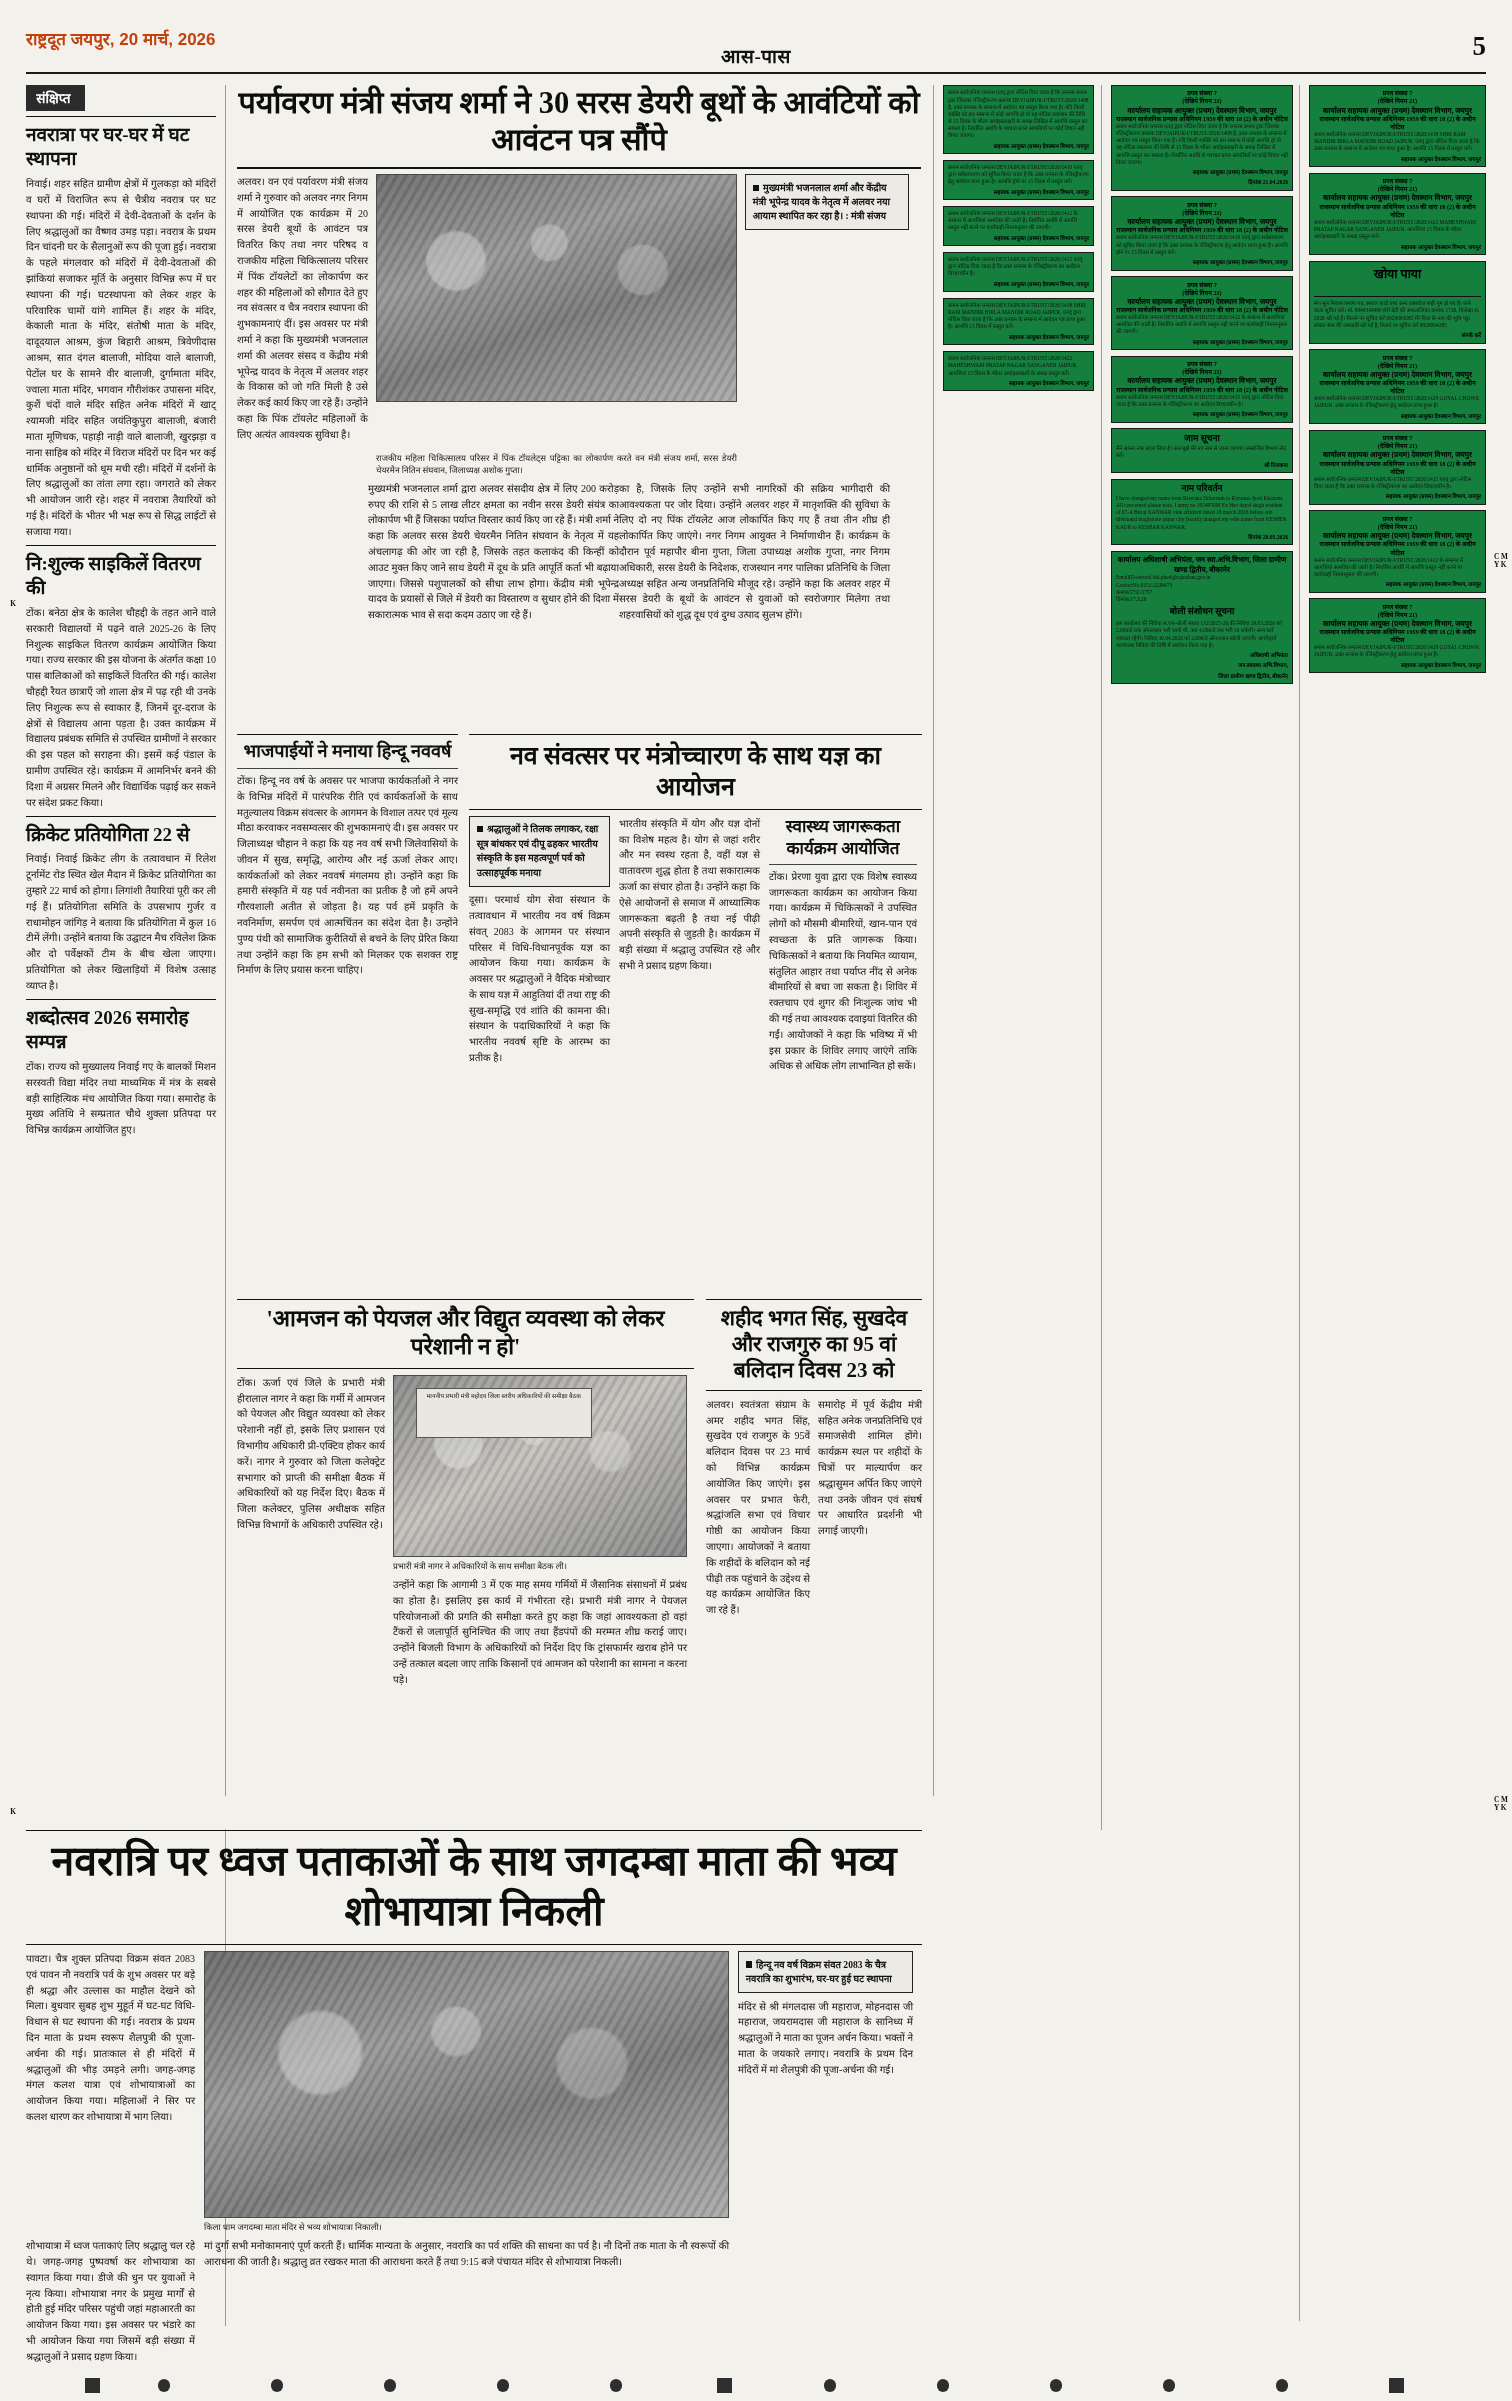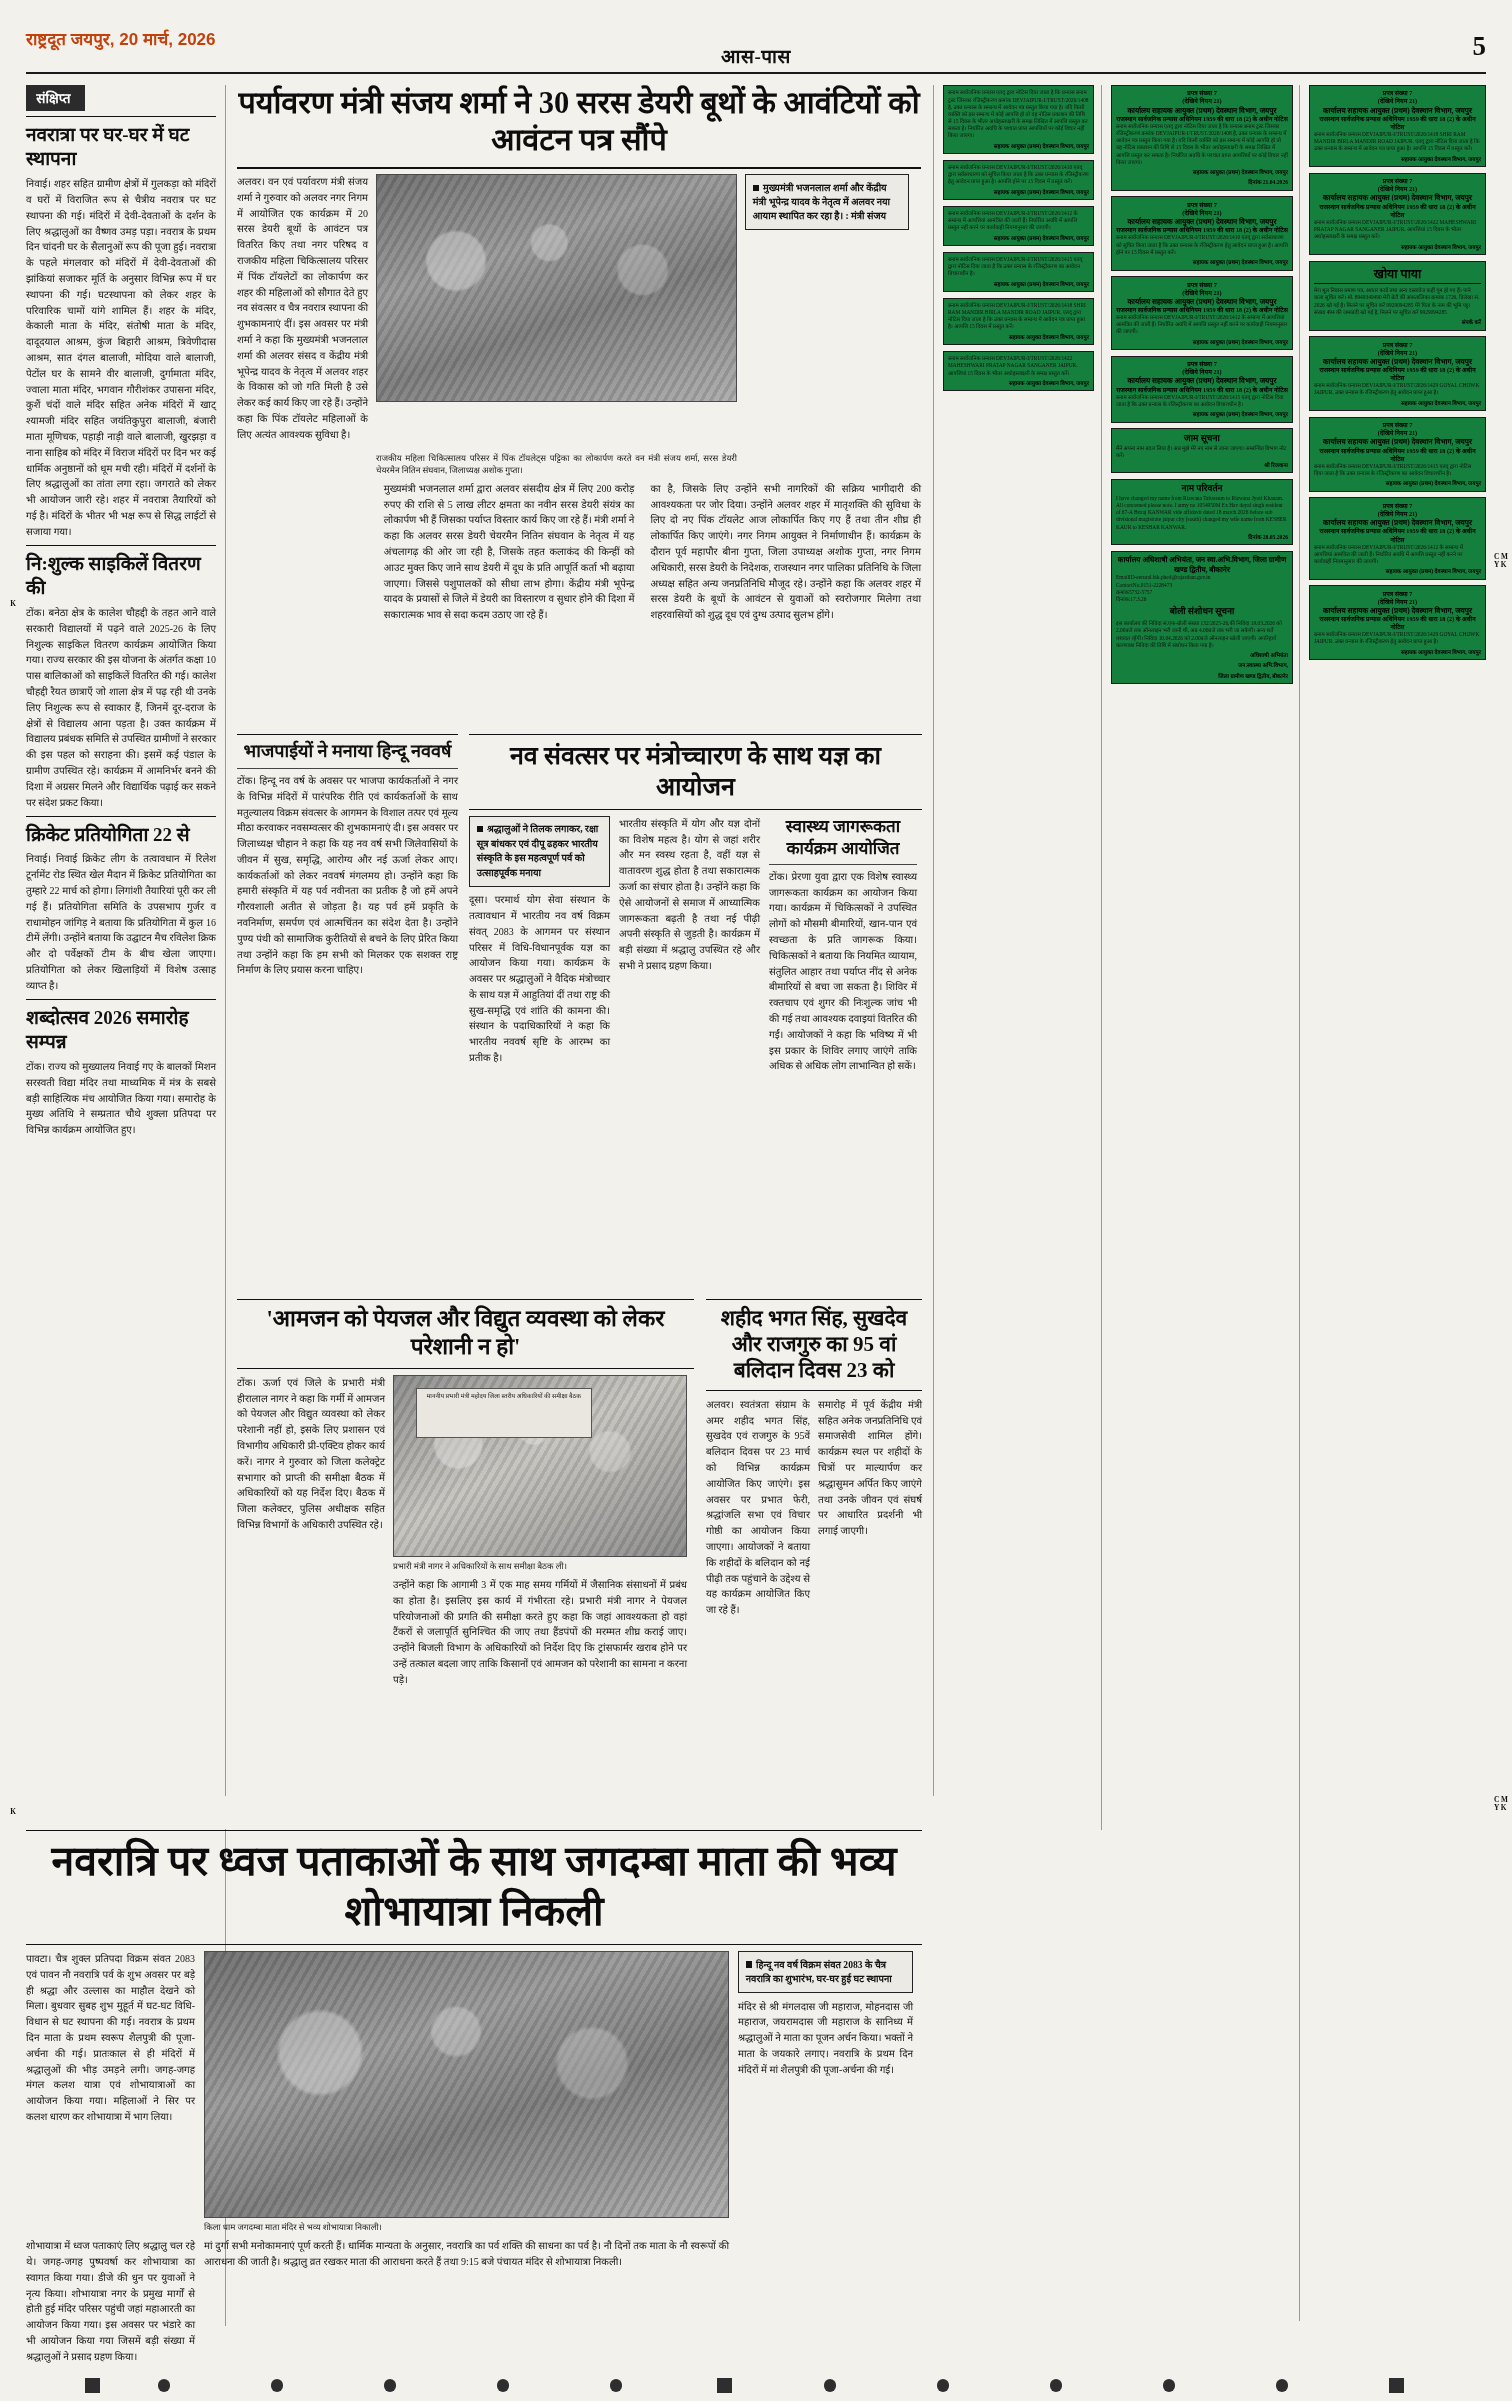--- a/index.html
+++ b/index.html
@@ -62,21 +62,21 @@
   }
   .pull .sq{display:inline-block;width:6.2px;height:6.2px;background:#111;margin-right:4px;}
   
   .ad{border:1.1px solid #1a1a1a;background:#15803d;box-sizing:border-box;padding:3.4px 4px;margin-bottom:5.6px;}
   .ad .tiny{font-size:5.4px;line-height:1.32;text-align:center;color:#111;}
   .ad .tiny.l{text-align:left;}
   .ad .t1{font-size:7.3px;font-weight:bold;text-align:center;line-height:1.3;}
   .ad .t2{font-size:9px;font-weight:bold;text-align:center;line-height:1.3;}
   .ad .t0{font-size:6.2px;font-weight:bold;text-align:center;line-height:1.3;}
   .ad .sig{font-size:5.6px;font-weight:bold;text-align:right;margin-top:2.3px;}
-  .adhdr{font-size:12.4px;font-weight:bold;text-align:center;border-bottom:1.1px solid #111;padding-bottom:1px;margin-bottom:3.4px;}
+  .adhdr{font-size:12.4px;font-weight:bold;text-align:center;border-bottom:1.1px solid #111;padding-bottom:14px;margin-bottom:3.4px;}
   
   .cmyk{position:absolute;font-size:7.3px;font-weight:bold;color:#111;line-height:1.1;}
   .kmark{position:absolute;font-size:7.3px;font-weight:bold;color:#111;}
   .dots{position:absolute;left:0;right:0;bottom:8px;height:14.7px;}
   .dot{position:absolute;width:12.4px;height:12.4px;border-radius:50%;background:#2e2e2e;}
   .sqmark{position:absolute;width:14.7px;height:14.7px;background:#2e2e2e;}
 </style>
 </head>
 <body>
 
@@ -132,21 +132,21 @@
         </div>
       </div>
     </div>
     <div style="display:flex;gap:8px;margin-top:5.6px;">
       <div style="width:131px;"></div>
       <div style="width:361px;">
         <div class="caption">राजकीय महिला चिकित्सालय परिसर में पिंक टॉयलेट्स पट्टिका का लोकार्पण करते वन मंत्री संजय शर्मा, सरस डेयरी चेयरमैन नितिन संघवान, जिलाध्यक्ष अशोक गुप्ता।</div>
       </div>
       <div style="width:164px;"></div>
     </div>
-    <div style="display:flex;gap:16px;margin-top:4.5px;">
+    <div style="display:flex;gap:0;margin-top:4.5px;">
       <div style="width:131px;"></div>
       <div style="width:251px;">
         <div class="body">मुख्यमंत्री भजनलाल शर्मा द्वारा अलवर संसदीय क्षेत्र में लिए 200 करोड़ रुपए की राशि से 5 लाख लीटर क्षमता का नवीन सरस डेयरी संयंत्र का लोकार्पण भी हैं जिसका पर्याप्त विस्तार कार्य किए जा रहे हैं। मंत्री शर्मा ने कहा कि अलवर सरस डेयरी चेयरमैन नितिन संघवान के नेतृत्व में यह अंचलागढ़ की ओर जा रही है, जिसके तहत कलाकंद की किन्हीं को आउट मुक्त किए जाने साथ डेयरी में दूध के प्रति आपूर्ति कर्ता भी बढ़ाया जाएगा। जिससे पशुपालकों को सीधा लाभ होगा। केंद्रीय मंत्री भूपेन्द्र यादव के प्रयासों से जिले में डेयरी का विस्तारण व सुधार होने की दिशा में सकारात्मक भाव से सदा कदम उठाए जा रहे हैं।</div>
       </div>
       <div style="width:271px;">
         <div class="body">का है, जिसके लिए उन्होंने सभी नागरिकों की सक्रिय भागीदारी की आवश्यकता पर जोर दिया। उन्होंने अलवर शहर में मातृशक्ति की सुविधा के लिए दो नए पिंक टॉयलेट आज लोकार्पित किए गए हैं तथा तीन शीघ्र ही लोकार्पित किए जाएंगे। नगर निगम आयुक्त ने निर्माणाधीन हैं। कार्यक्रम के दौरान पूर्व महापौर बीना गुप्ता, जिला उपाध्यक्ष अशोक गुप्ता, नगर निगम अधिकारी, सरस डेयरी के निदेशक, राजस्थान नगर पालिका प्रतिनिधि के जिला अध्यक्ष सहित अन्य जनप्रतिनिधि मौजूद रहे। उन्होंने कहा कि अलवर शहर में सरस डेयरी के बूथों के आवंटन से युवाओं को स्वरोजगार मिलेगा तथा शहरवासियों को शुद्ध दूध एवं दुग्ध उत्पाद सुलभ होंगे।</div>
       </div>
     </div>
   </div>
 

